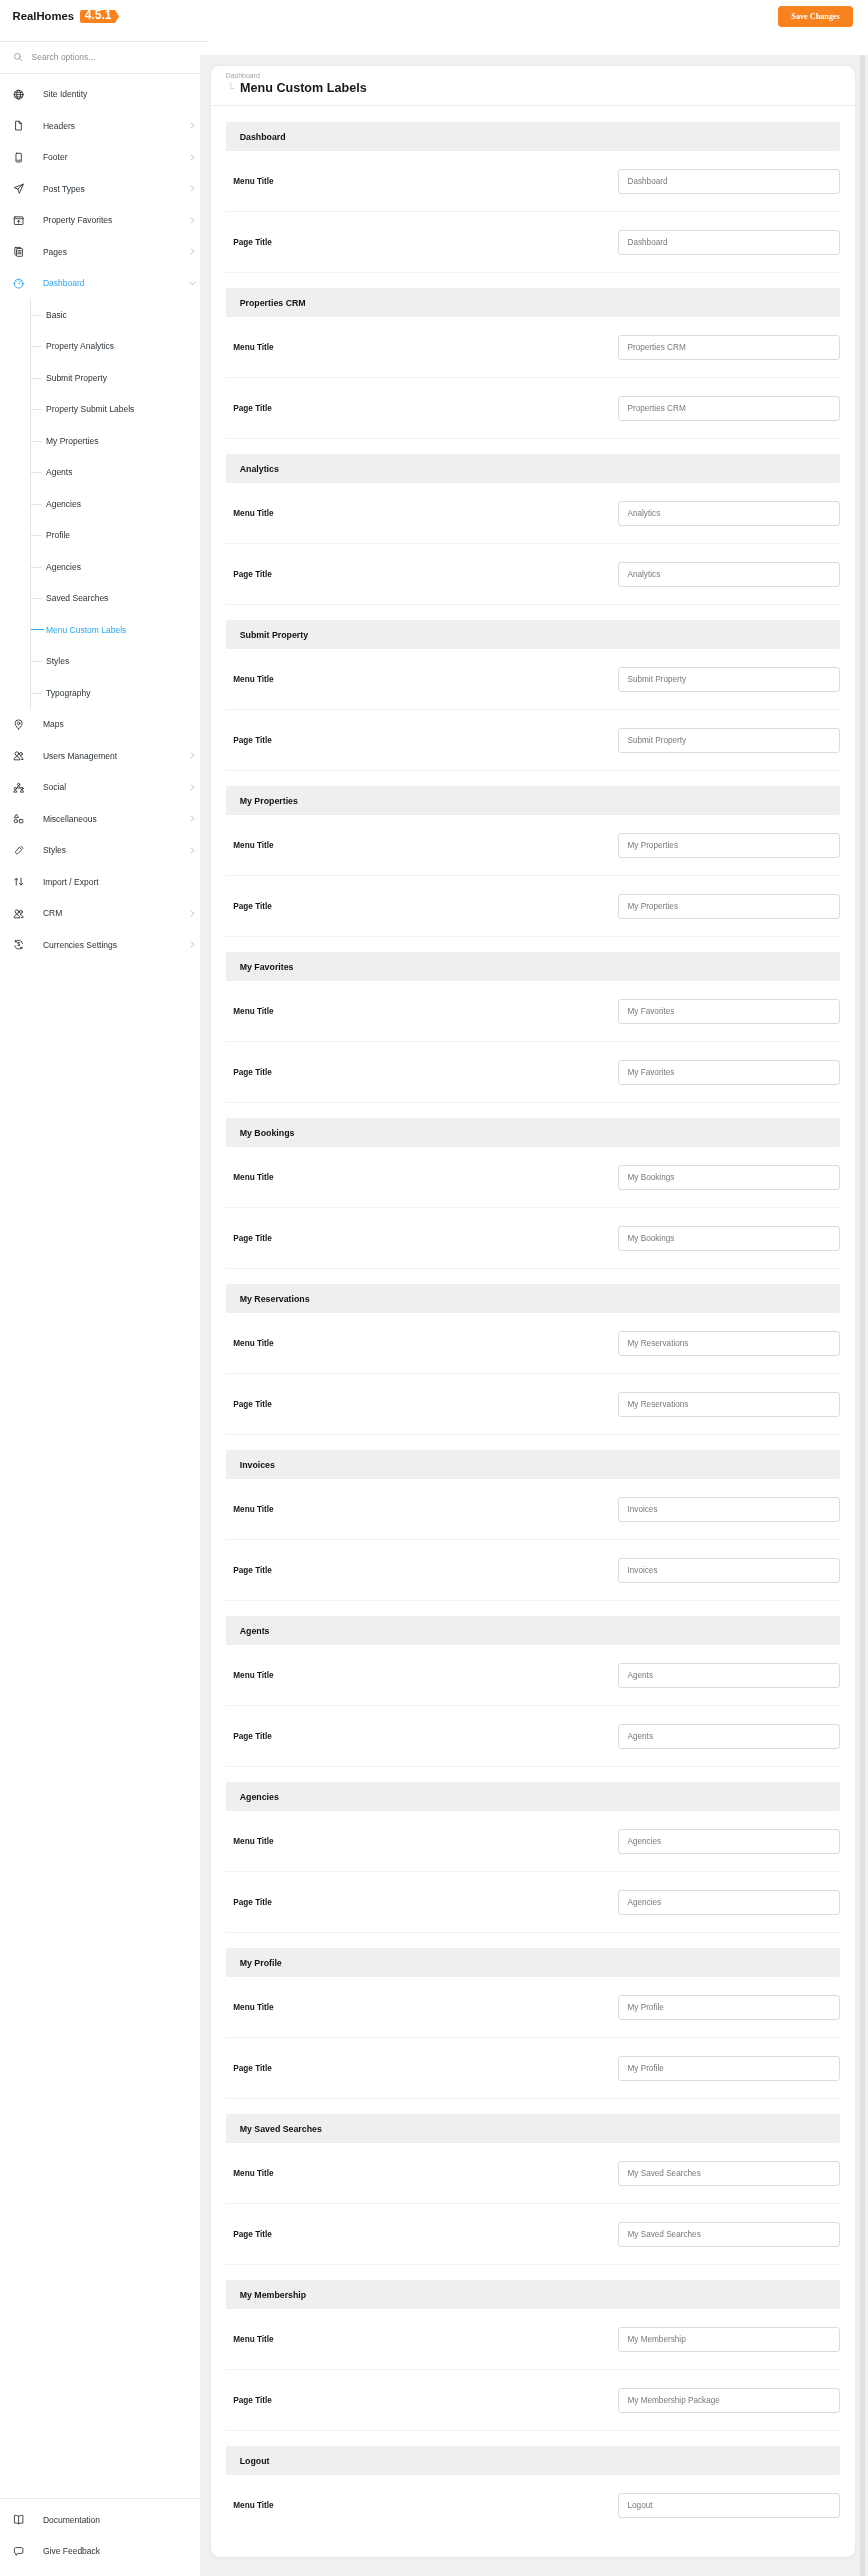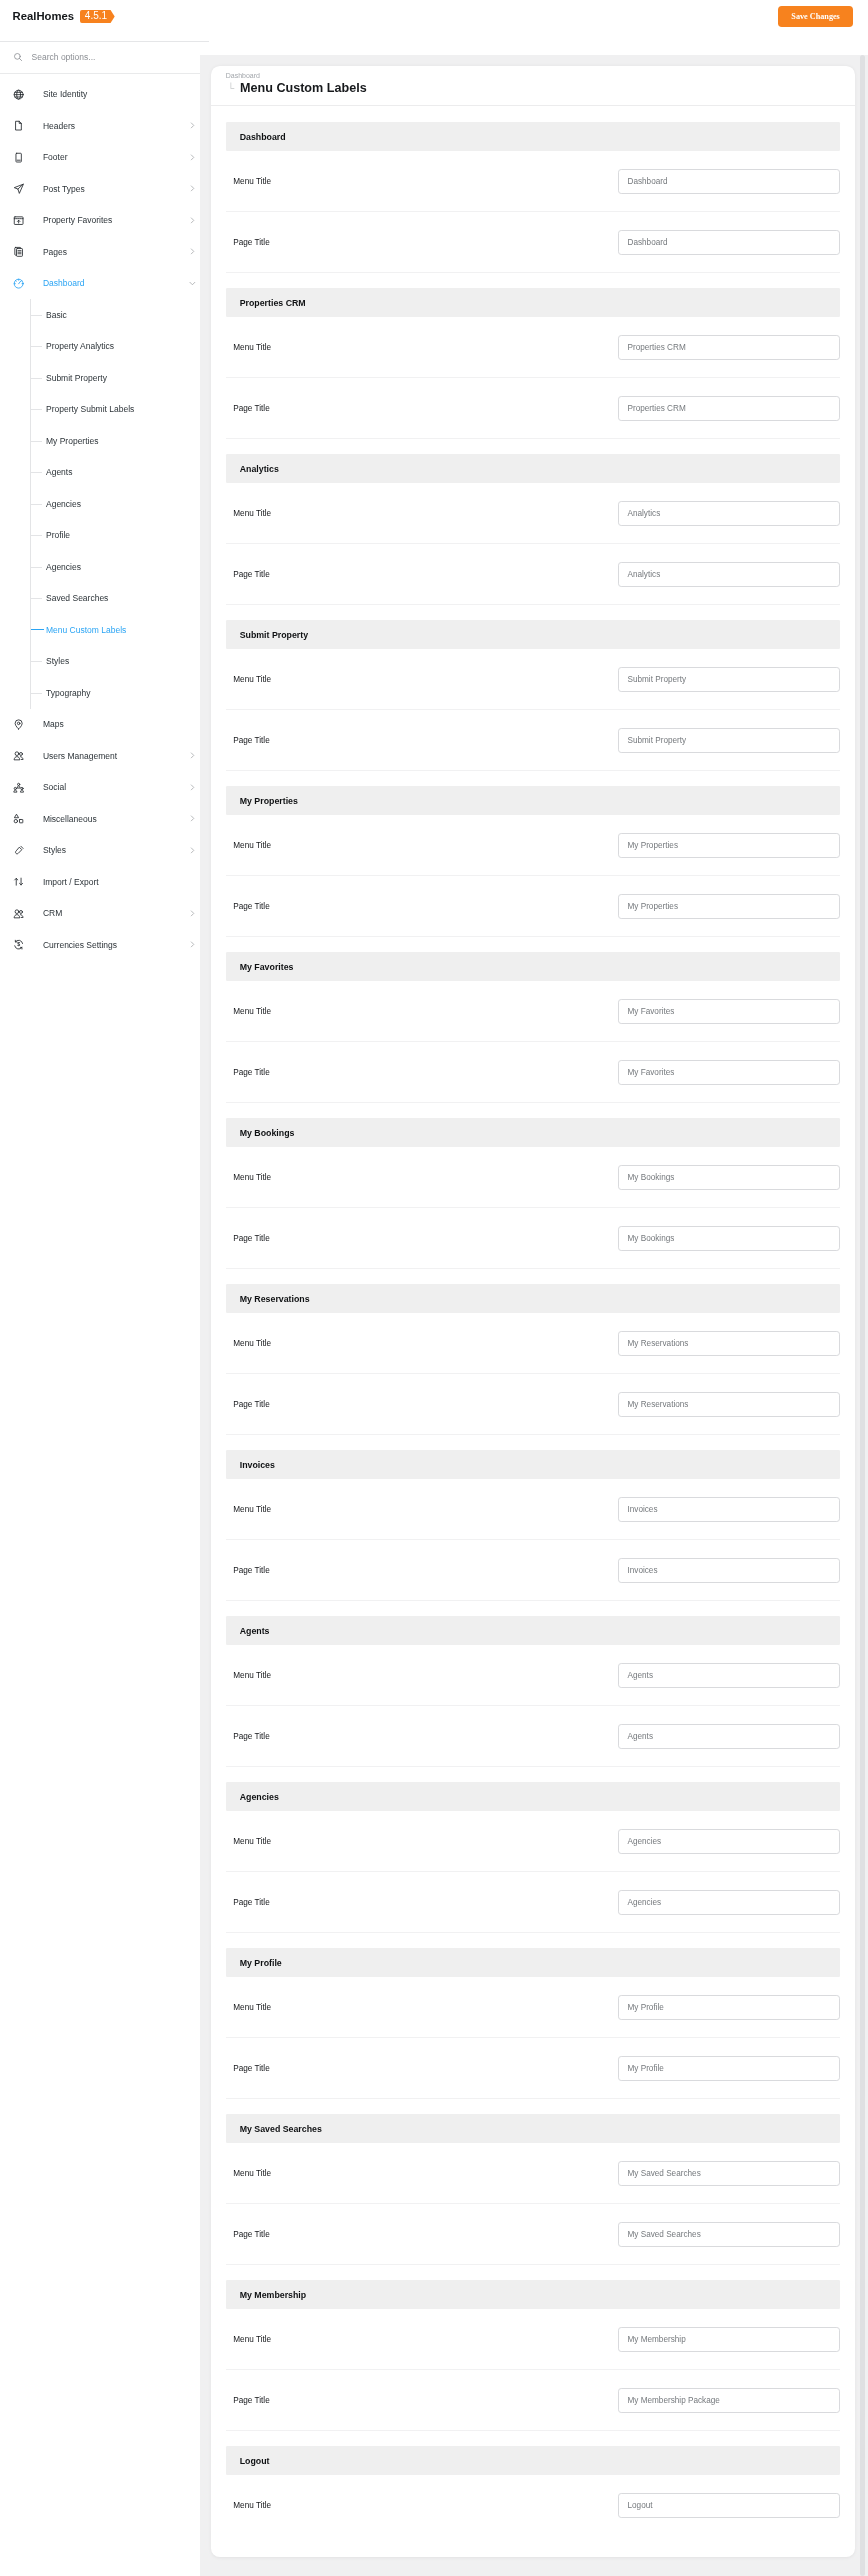--- a/index.html
+++ b/index.html
@@ -7,21 +7,21 @@
   body {
     width:868px; height:2576px; position:relative; overflow:hidden;
     background:#ffffff; font-family:"Liberation Sans", sans-serif; color:#2c3338;
     --orange:#f7821e; --blue:#2aa4f4;
   }
   
   .topbar { position:absolute; top:0; left:0; right:0; height:41px; background:#fff;padding-left:21px; }
   .brand { position:absolute; left:12.6px; top:9.5px; display:flex; align-items:center; gap:5.7px; }
   .logo { font-size:11.3px; font-weight:700; color:#14171a; }
   .badge {
-    background:var(--orange); color:#fff; font-size:10px; font-weight:400;
+    background:var(--orange); color:#fff; font-size:12px; font-weight:700;
     padding:1.9px 7.6px 2.5px 5px; line-height:9.5px;
     clip-path: polygon(0 0, calc(100% - 4.4px) 0, 100% 50%, calc(100% - 4.4px) 100%, 0 100%);
     border-radius:1.9px 0 0 1.9px;
   }
   .save-btn {
     position:absolute; right:15px; top:5.7px; height:21px; padding:0 13.2px;
     background:var(--orange); border:none; border-radius:3.8px;
     color:#fff; font-weight:700; font-size:8.2px; font-family:Liberation Serif, serif; cursor:pointer;
   }
   
@@ -55,21 +55,21 @@
   .breadcrumb { font-size:7px; color:#a2a6ab; }
   .title-row { display:flex; align-items:center; gap:5.7px; margin:1.9px 0 0 1.9px; padding-bottom:10px; }
   .elbow { color:#c6c8ca; font-size:9.5px; line-height:1; }
   .page-title { font-size:12.6px; font-weight:700; color:#17191c; }
   .card-body { padding:16.4px 15px 0; }
   .section { margin-bottom:15px; }
   .sec-bar { height:29px; background:#efefef; display:flex; align-items:center; padding:0 14px; border-radius:1.3px; }
   .sec-title { font-size:8.8px; font-weight:700; color:#0f1113; }
   .field-row { height:61px; display:flex; align-items:center; justify-content:space-between; border-bottom:0.6px solid #f1f1f2; padding-left:7.6px; }
   .section:last-child .field-row { border-bottom:none; }
-  .field-label { font-size:8.2px; font-weight:400; color:#15171a; }
+  .field-label { font-size:8.2px; font-weight:700; color:#15171a; }
   .field-input {
     width:222px; height:25px; border:0.6px solid #d9dadd; border-radius:3.2px;
     padding:0 8.8px; font-size:8.2px; font-family:inherit; color:#75797d; background:#fff; outline:none;
   }
 </style>
 </head>
 <body style="--orange: #f7821e; --blue: #2aa4f4;">
 
 <header class="topbar">
   <div class="brand">
@@ -310,20 +310,39 @@
           </svg>
         </span>
         <span class="nlabel">Currencies Settings</span>
         <span class="chev">
           <svg viewBox="0 0 16 16" fill="none" stroke="currentColor" stroke-width="1.5" stroke-linecap="round" stroke-linejoin="round">
             <path d="M6 3.5L10.5 8 6 12.5"></path>
           </svg>
         </span>
       </div>
     </nav>
+  <div class="sidebar-bottom" id="sidebar-bottom">
+      <div class="nav-item">
+        <span class="nicon">
+          <svg viewBox="0 0 16 16" fill="none" stroke="currentColor" stroke-width="1.2" stroke-linecap="round" stroke-linejoin="round">
+            <path d="M8 3.2C6.6 2.2 4.4 1.8 2 2.1v10.7c2.4-.3 4.6.1 6 1.1 1.4-1 3.6-1.4 6-1.1V2.1c-2.4-.3-4.6.1-6 1.1z"></path>
+            <path d="M8 3.2v10.7"></path>
+          </svg>
+        </span>
+        <span class="nlabel">Documentation</span>
+      </div>
+      <div class="nav-item">
+        <span class="nicon">
+          <svg viewBox="0 0 16 16" fill="none" stroke="currentColor" stroke-width="1.2" stroke-linecap="round" stroke-linejoin="round">
+            <path d="M2 3.9c0-.9.7-1.6 1.6-1.6h8.8c.9 0 1.6.7 1.6 1.6v5c0 .9-.7 1.6-1.6 1.6H7.3l-3.1 2.7v-2.7h-.6c-.9 0-1.6-.7-1.6-1.6z"></path>
+          </svg>
+        </span>
+        <span class="nlabel">Give Feedback</span>
+      </div>
+    </div>
 </aside>
 
 <main class="main">
   <div class="card">
     <div class="card-head">
       <div class="breadcrumb">Dashboard</div>
       <div class="title-row">
         <span class="elbow">└</span>
         <span class="page-title">Menu Custom Labels</span>
       </div>

